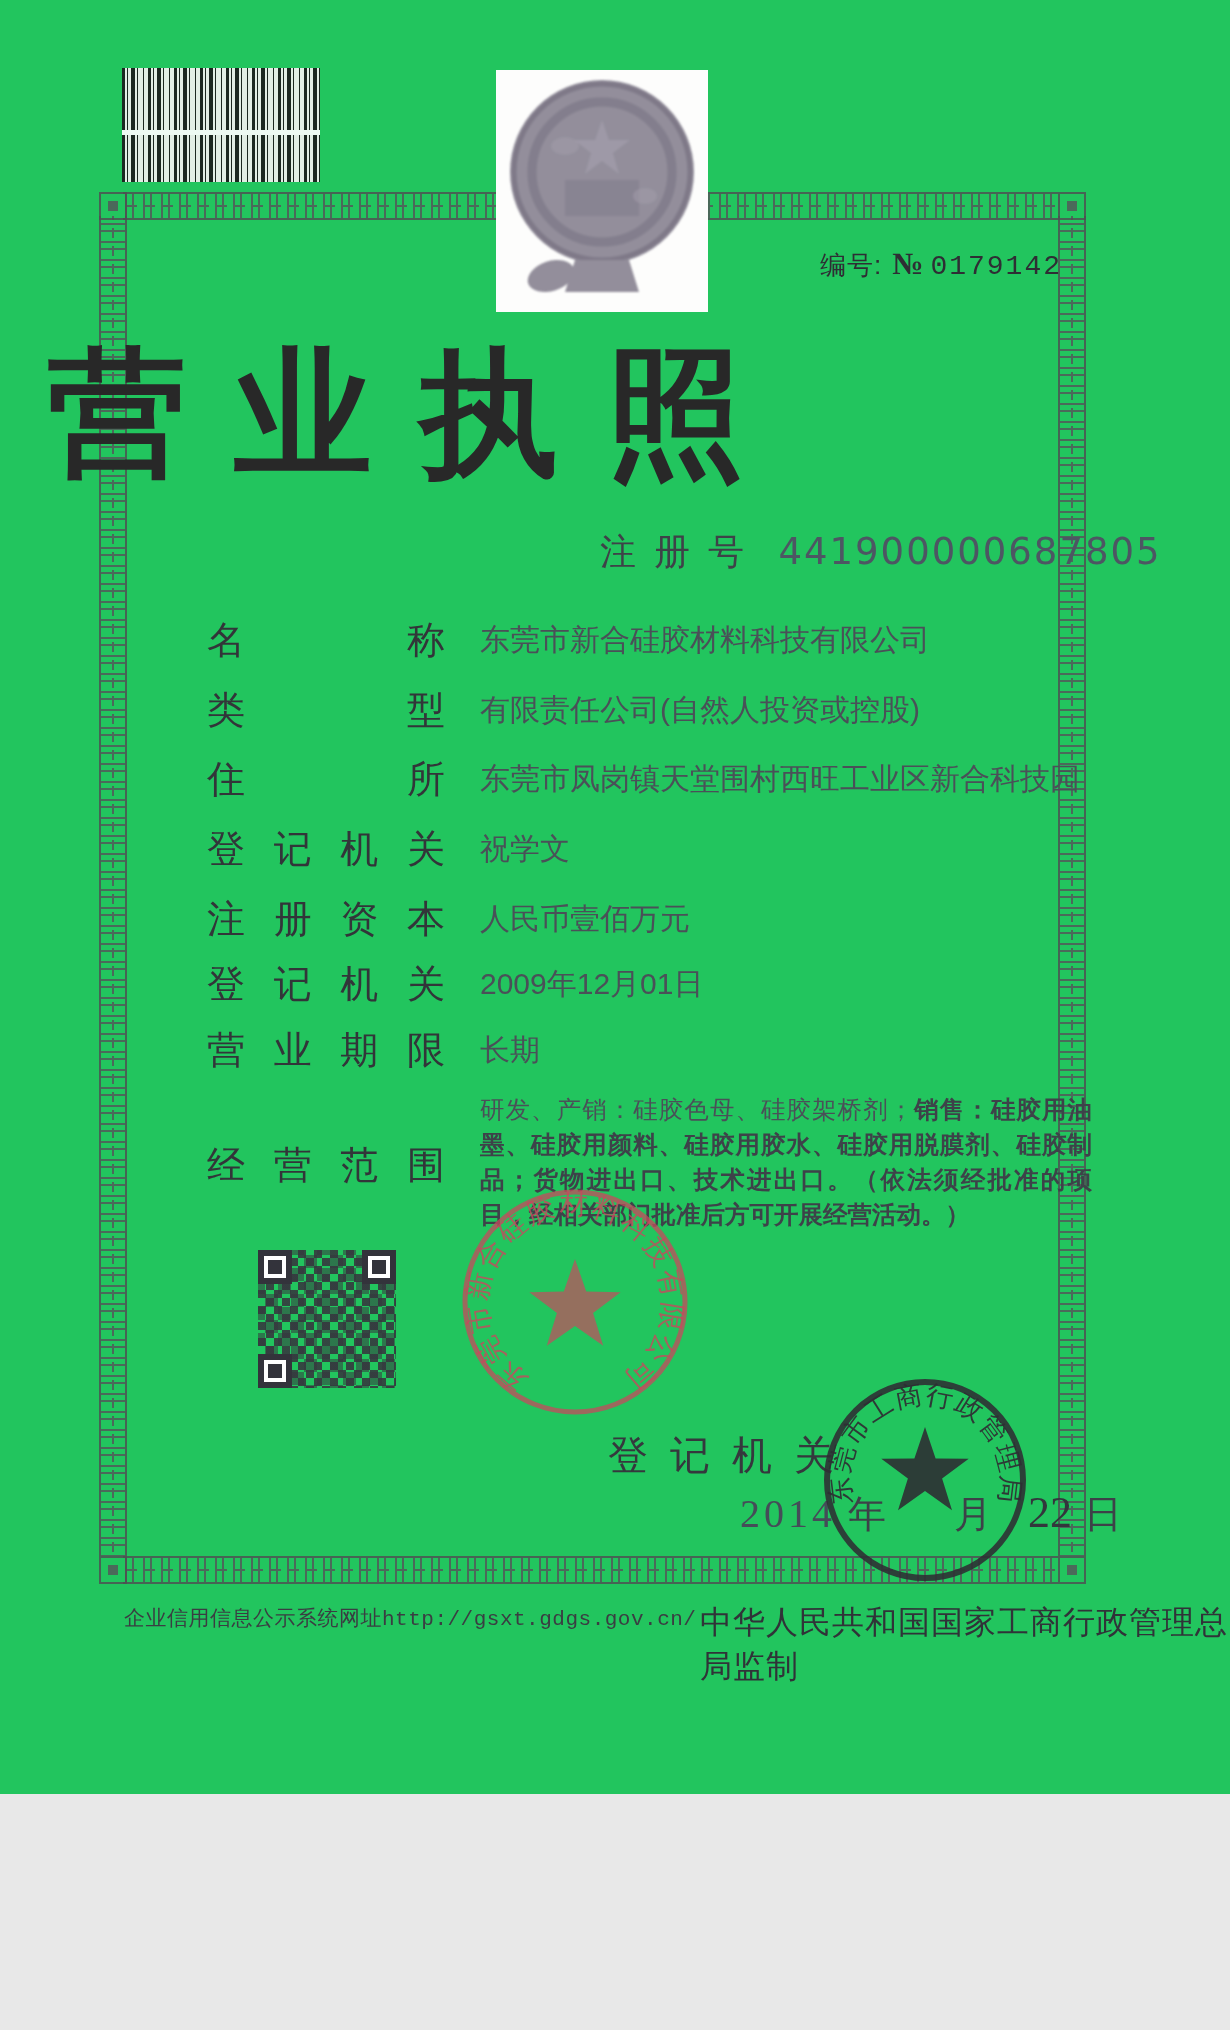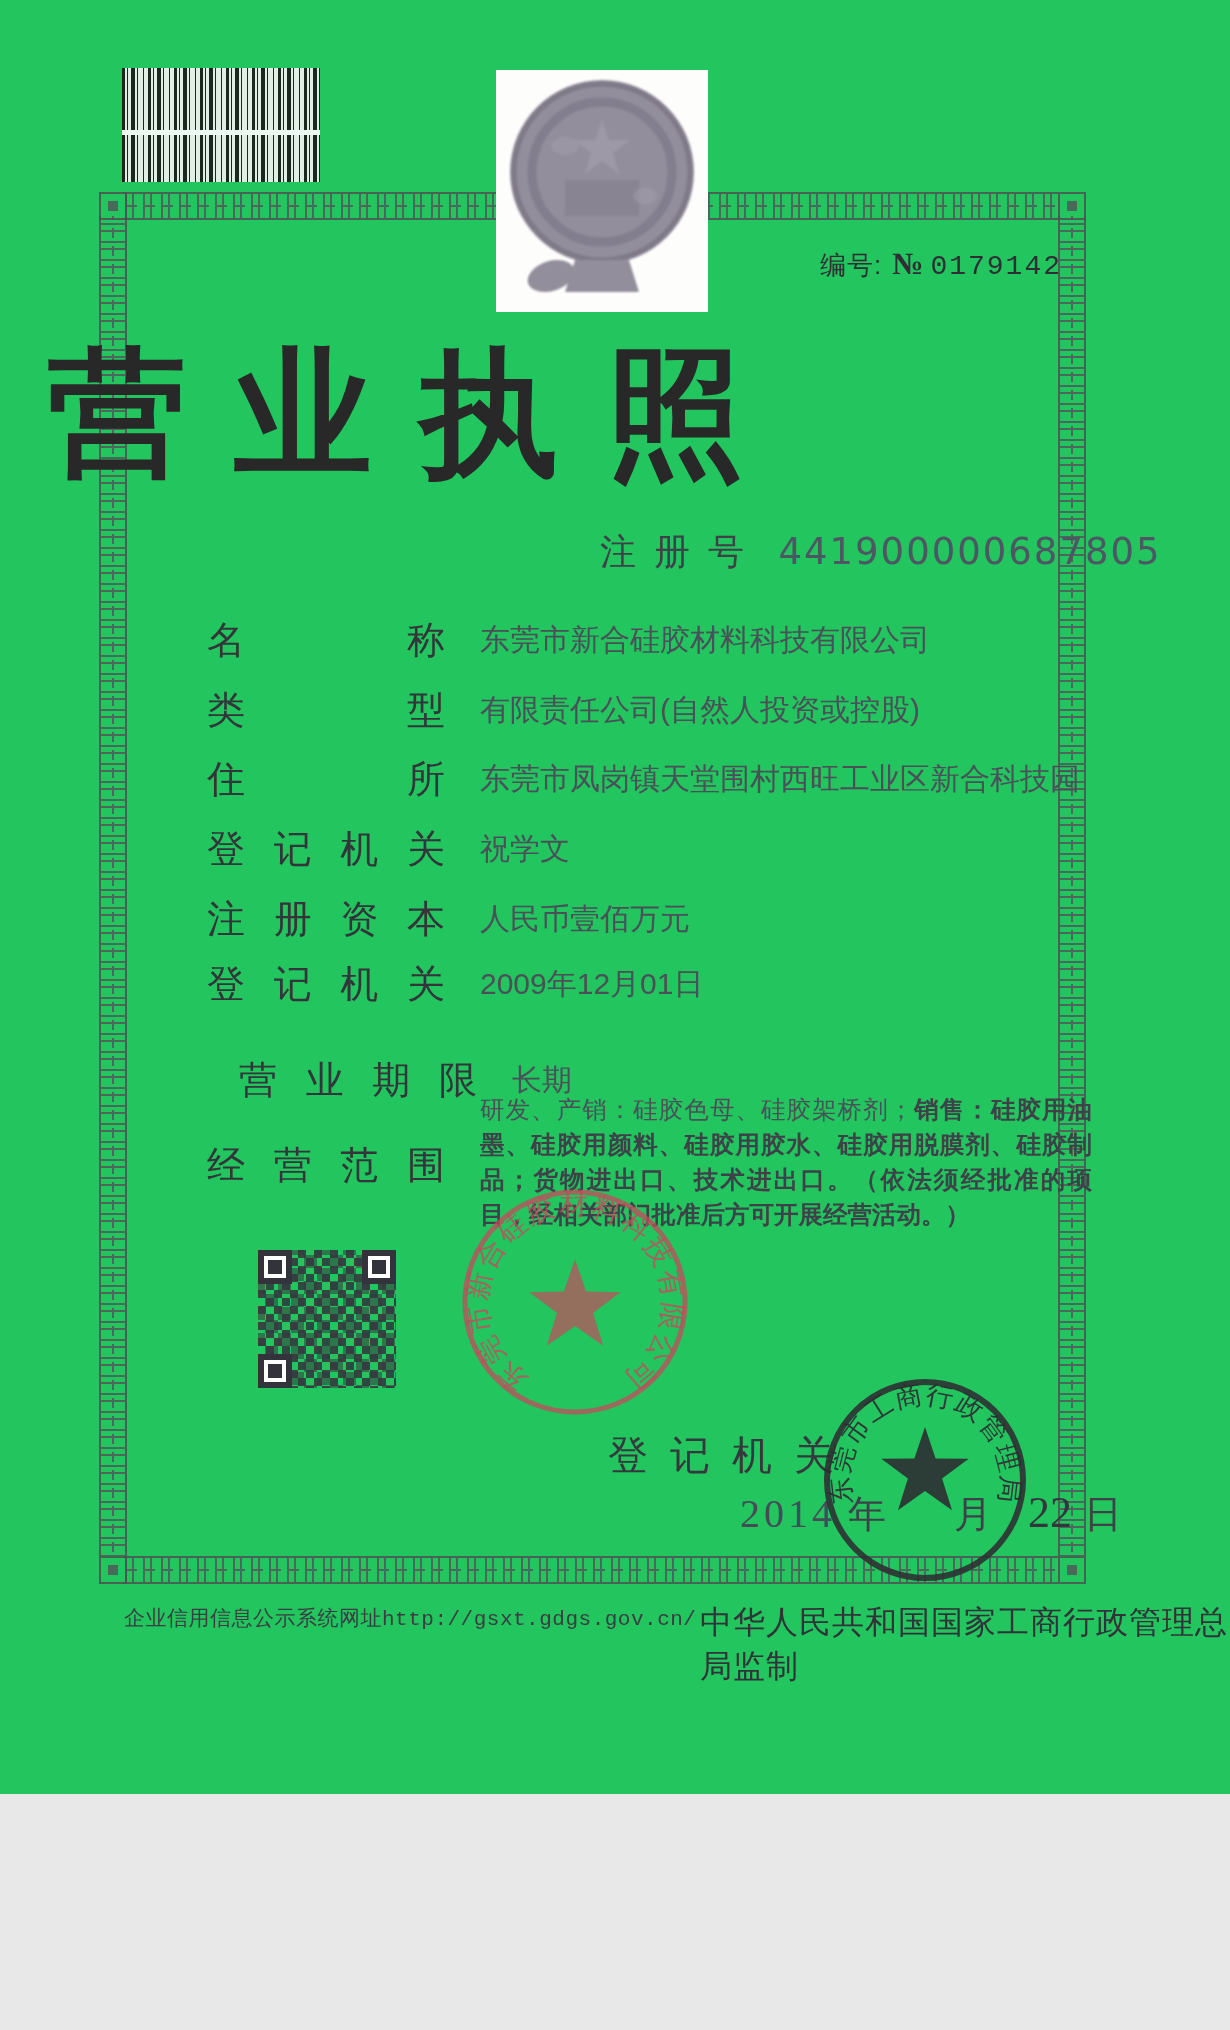--- a/index.html
+++ b/index.html
@@ -162,21 +162,21 @@
         <span class="fvalue">祝学文</span>
       </div>
       <div class="frow" style="top: 897px;">
         <span class="flabel">注册资本</span>
         <span class="fvalue">人民币壹佰万元</span>
       </div>
       <div class="frow" style="top: 962px;">
         <span class="flabel">登记机关</span>
         <span class="fvalue">2009年12月01日</span>
       </div>
-      <div class="frow" style="top: 1058px; margin-left: 32px;">
+      <div class="frow" style="top: 1028px;">
         <span class="flabel">营业期限</span>
         <span class="fvalue">长期</span>
       </div>
       <div class="frow" style="top: 1098px;">
         <span class="flabel">经营范围</span>
         <span class="fvalue scope"><span>研发、产销：硅胶色母、硅胶架桥剂；</span><span class="bold">销售：硅胶用油墨、硅胶用颜料、硅胶用胶水、硅胶用脱膜剂、硅胶制品；货物进出口、技术进出口。（依法须经批准的项目，经相关部门批准后方可开展经营活动。）</span></span>
       </div>
     </div>
 
   <div class="qr">

